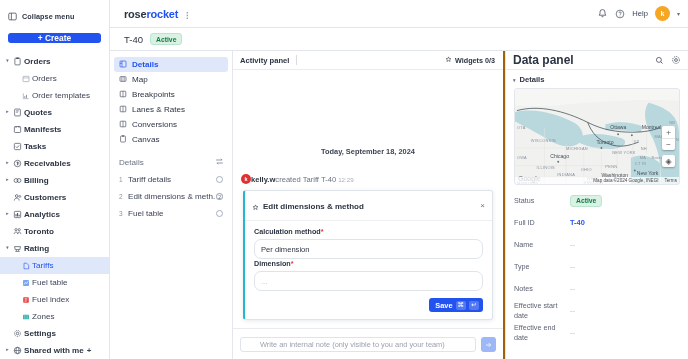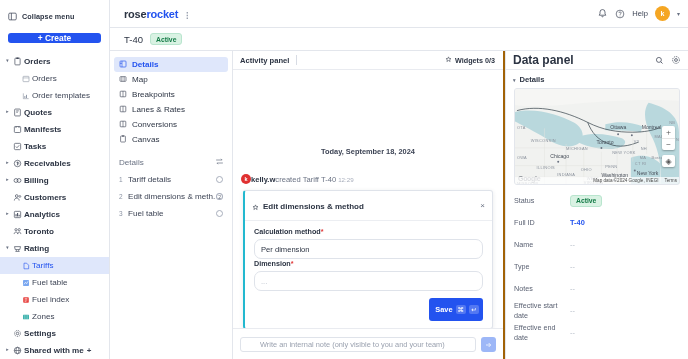--- a/index.html
+++ b/index.html
@@ -200,21 +200,21 @@
   }
   .toggle-lbl { font-size: 7.6px; color: #2c3443; }
   .info-i {
     width: 7px; height: 7px; border-radius: 50%;
     border: 1px solid #8b93a3; color: #8b93a3;
     font-size: 5px; display: flex; align-items: center; justify-content: center;
   }
   .card-foot { display: flex; justify-content: flex-end; padding: 7px 9px 0 9px; }
   .save-btn {
     background: #2353ef; border-radius: 3px;
-    height: 23px; display: flex; align-items: center; gap: 3px;
+    height: 14px; display: flex; align-items: center; gap: 3px;
     padding: 0 4px 0 6px; cursor: pointer;
   }
   .save-btn .s-lbl { font-size: 7.4px; color: #fff; font-weight: 700; }
   .kbd {
     background: rgba(255,255,255,.22); border-radius: 2px;
     min-width: 10px; height: 9px; padding: 0 2px;
     display: flex; align-items: center; justify-content: center;
     font-size: 6.5px; color: #fff;
   }
 

